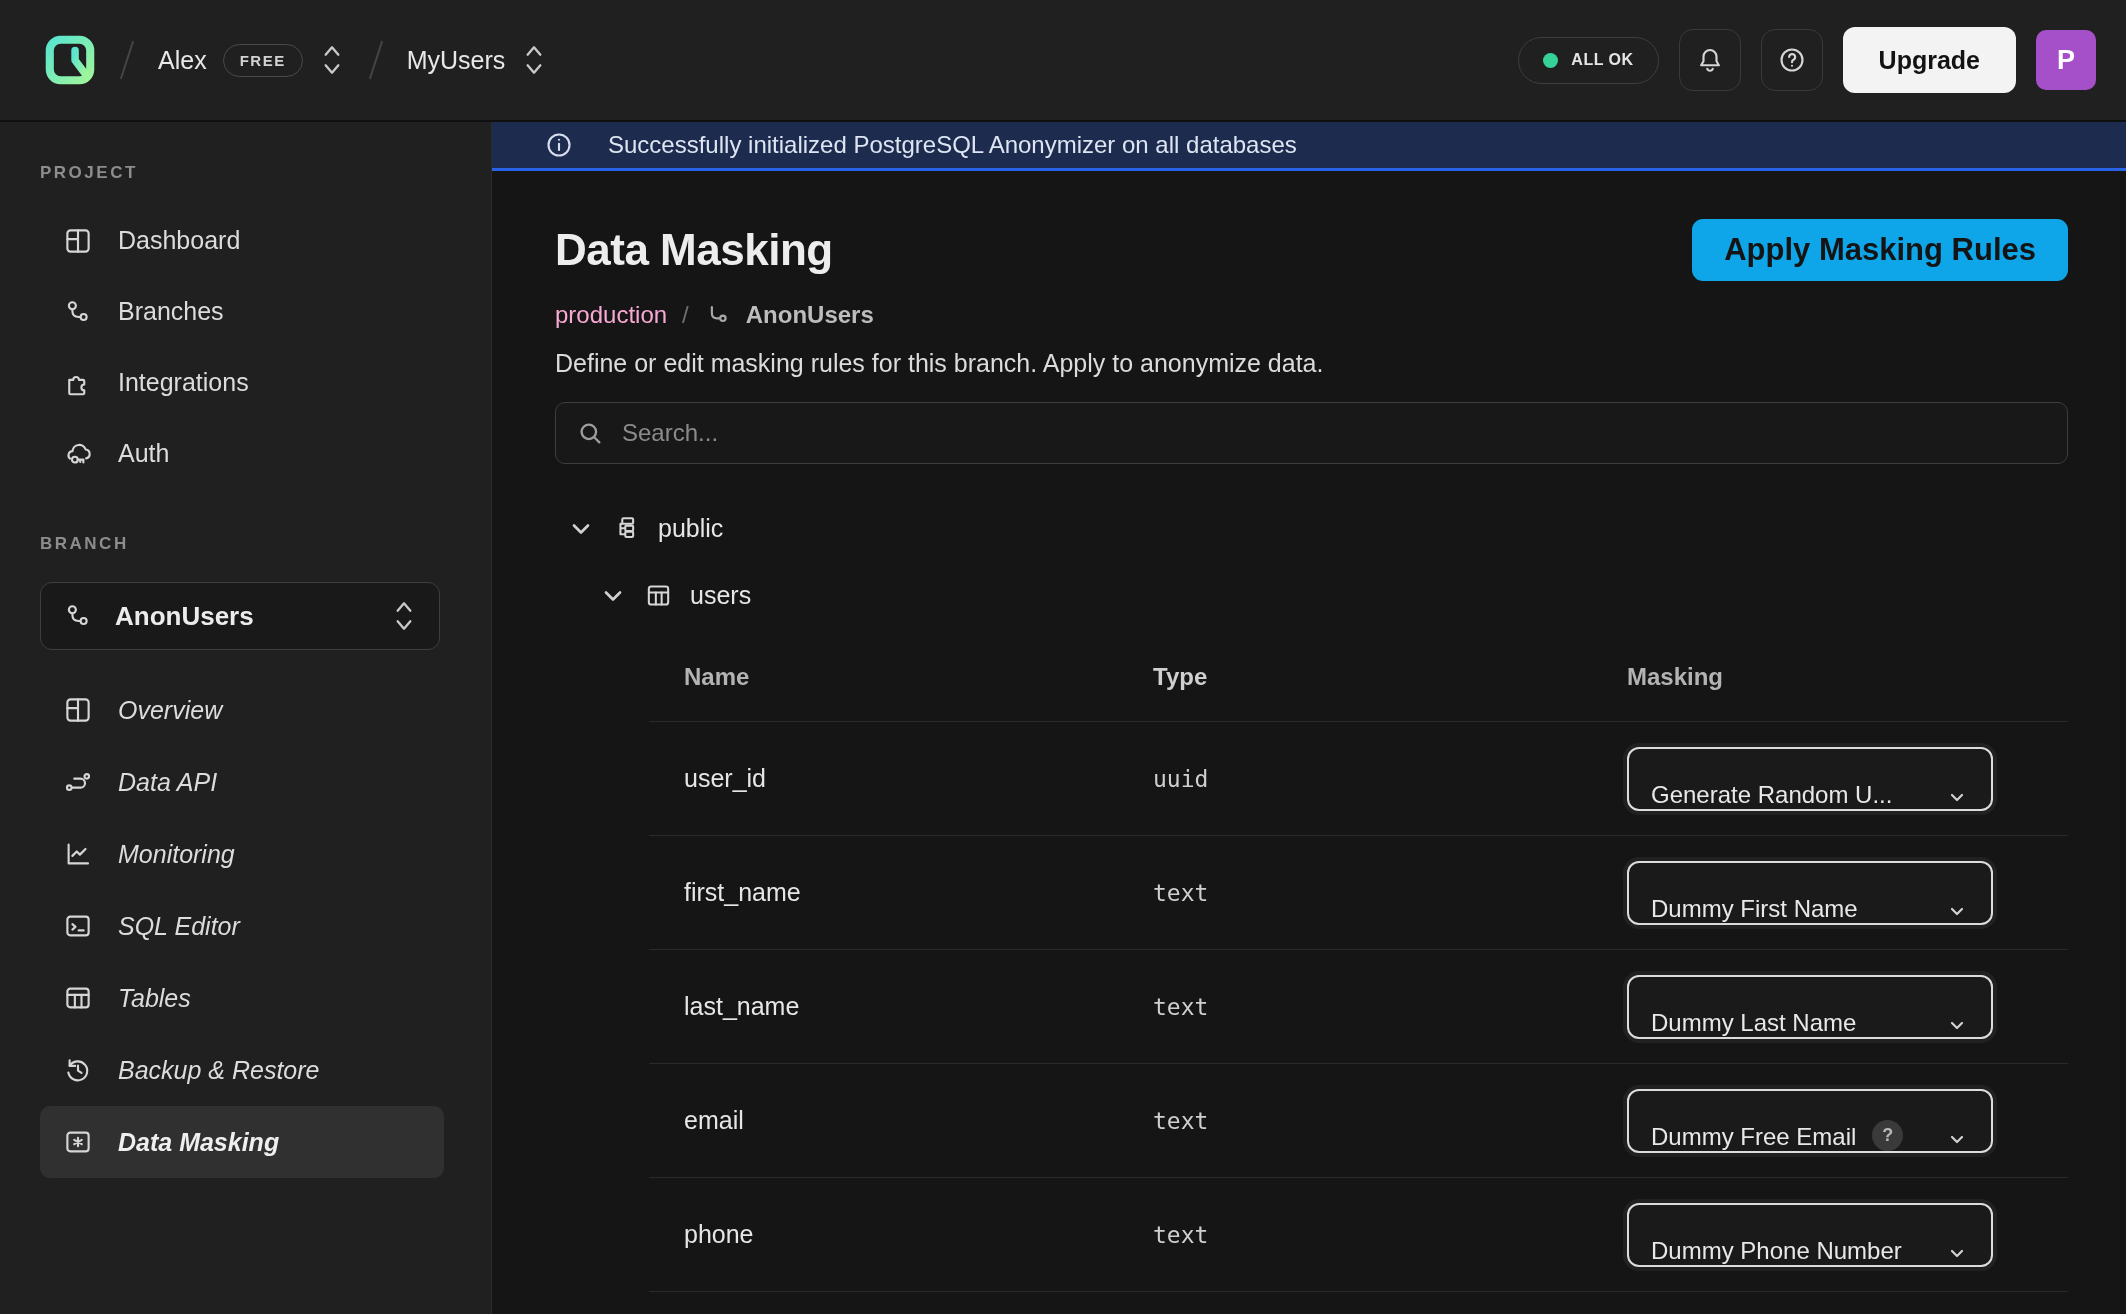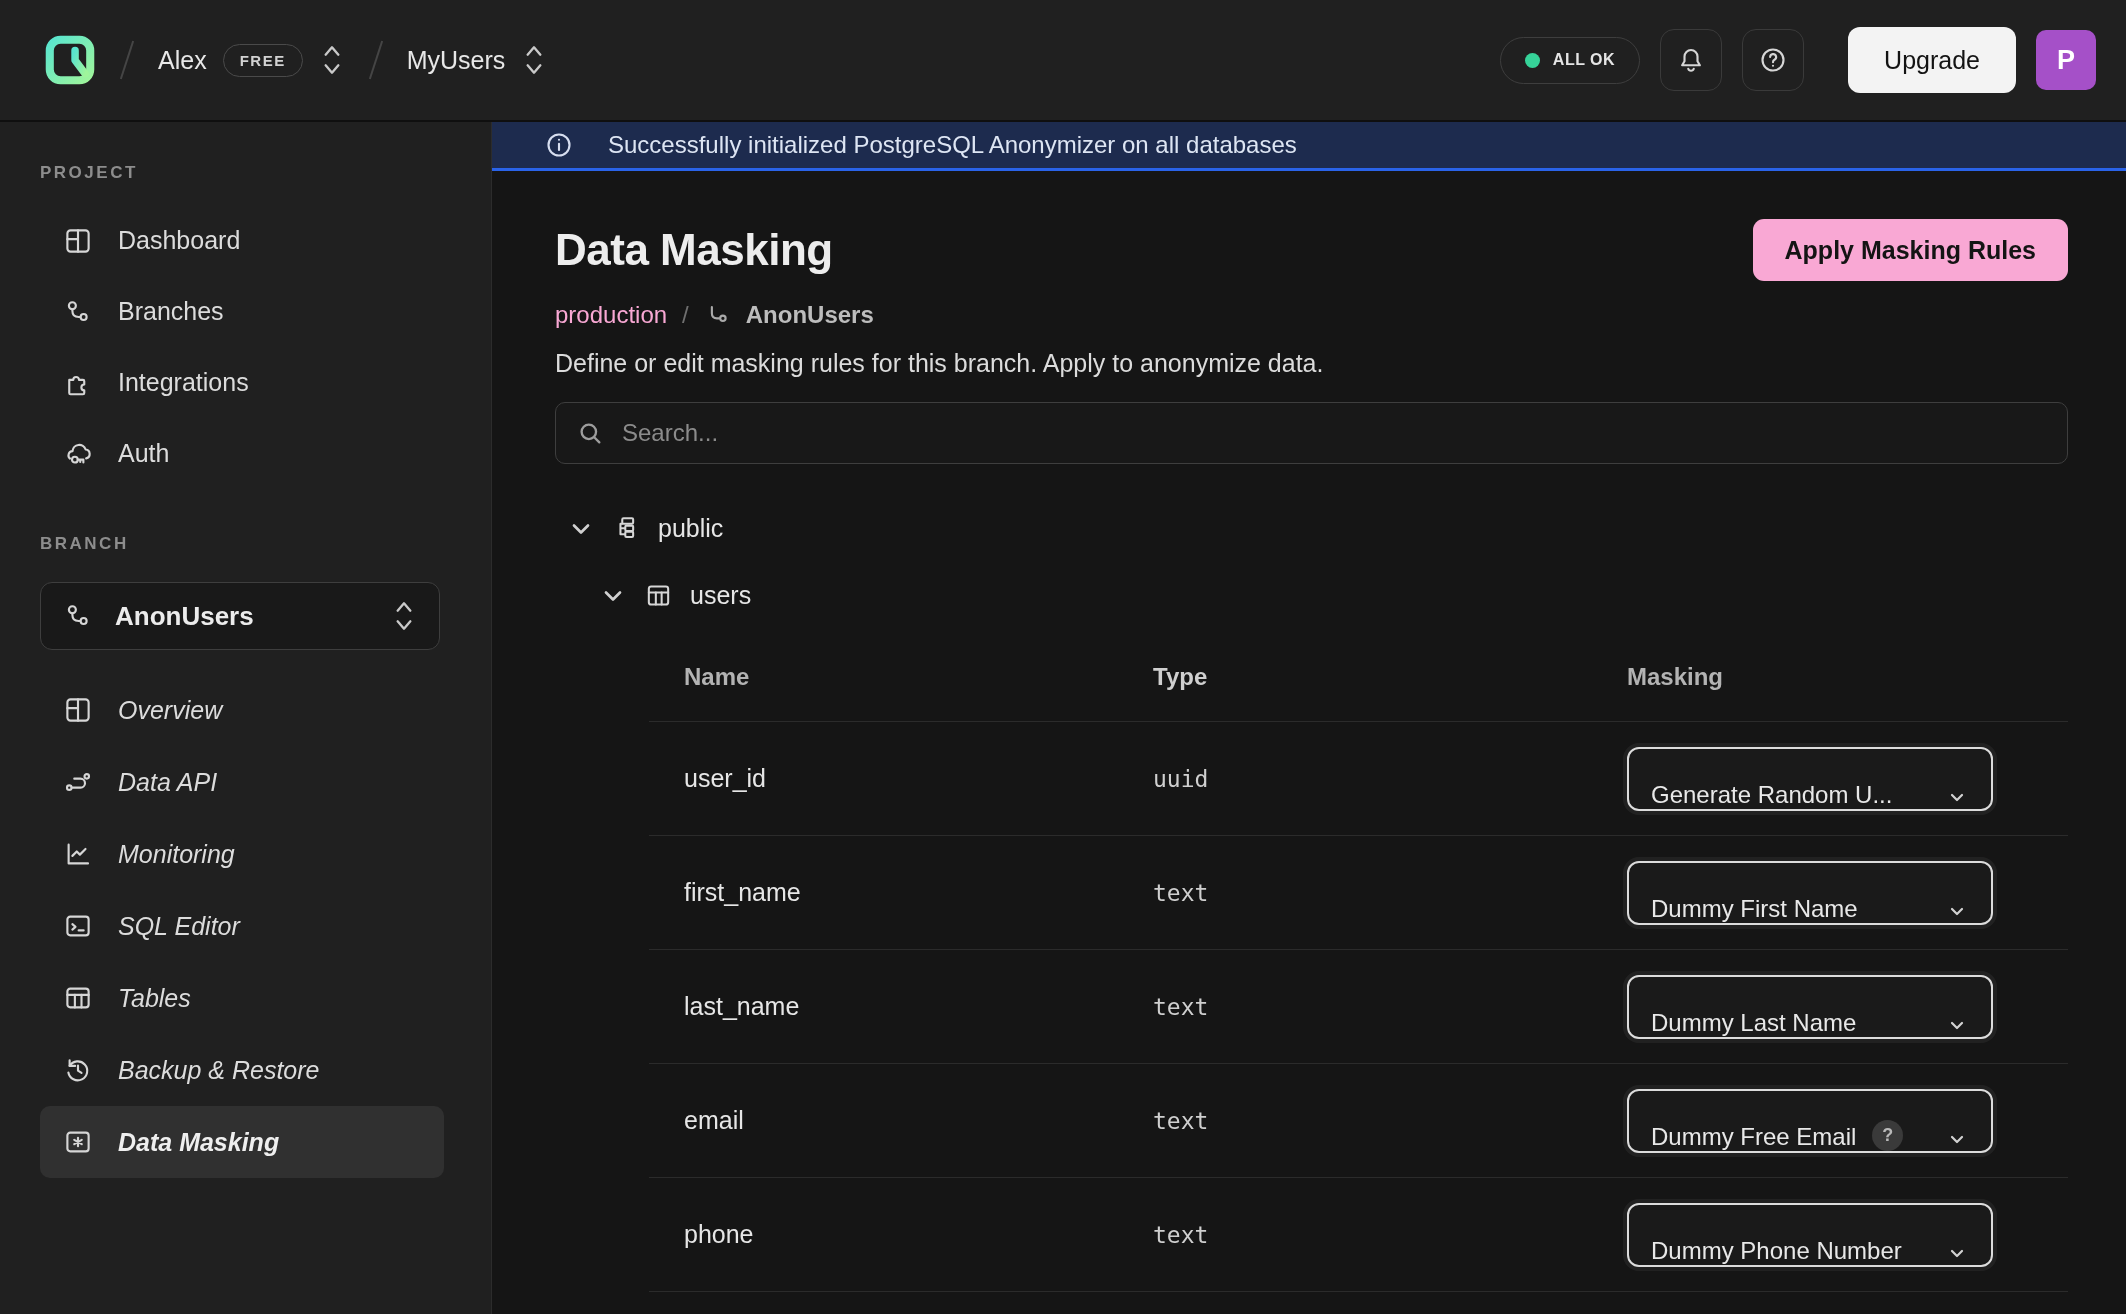--- a/index.html
+++ b/index.html
@@ -21,21 +21,21 @@
   .plan-pill { border:1.5px solid #4a4a4a; border-radius:999px; padding:7px 16px;
                font-size:15px; font-weight:700; letter-spacing:1.5px; color:#d2d2d2; }
   .updown { width:26px; height:36px; stroke:#c9c9c9; fill:none; stroke-width:2.2; stroke-linecap:round; stroke-linejoin:round; }
   .topbar-right { margin-left:auto; display:flex; align-items:center; gap:20px; }
   .status-pill { display:flex; align-items:center; gap:13px; border:1.5px solid #3e3e3e; border-radius:999px;
                  padding:0 24px; height:47px; font-size:16px; font-weight:600; letter-spacing:.5px; color:#e5e5e5; }
   .status-dot { width:15px; height:15px; border-radius:50%; }
   .icon-btn { width:62px; height:62px; border-radius:14px; border:1.5px solid #3a3a3a; background:transparent;
               display:grid; place-items:center; cursor:pointer; }
   .upgrade-btn { height:66px; padding:0 36px; border:none; border-radius:12px; background:#f3f3f3;
-                 color:#131313; font-size:25px; font-weight:400; font-family:inherit; cursor:pointer;margin-left:24px; }
+                 color:#131313; font-size:25px; font-weight:700; font-family:inherit; cursor:pointer; }
   .avatar { width:60px; height:60px; border-radius:10px; display:grid; place-items:center;
             color:#fff; font-size:27px; font-weight:600; cursor:pointer; }
 
   
   .body-row { flex:1; display:flex; min-height:0; }
 
   
   .sidebar { width:492px; flex:0 0 492px; background:#202020; border-right:1px solid #2c2c2c; padding:41px 0 0 40px; }
   .section-label { font-size:17px; font-weight:700; letter-spacing:2.5px; color:#8d8d8d; }
   .nav { list-style:none; margin-top:22px; }
@@ -53,22 +53,22 @@
   
   .main { flex:1; display:flex; flex-direction:column; min-width:0; background:#151515; }
   .banner { height:49px; flex:0 0 49px; background:#1d2b4e; border-bottom:3px solid #2a63e8;
             display:flex; align-items:center; gap:34px; padding-left:52px; }
   .banner-text { font-size:24px; color:#dde5f3; }
   .banner .icon { stroke:#d7def0; width:30px; height:30px; }
   .content { flex:1; padding:0 58px 0 63px; overflow:hidden; }
 
   .title-row { margin-top:48px; display:flex; align-items:center; justify-content:space-between; }
   .page-title { font-size:44px; font-weight:700; color:#ededed; letter-spacing:-.5px; }
-  .apply-btn { height:62px; padding:0 32px; border:none; border-radius:11px; background:#f9a8d4;
-               color:#141414; font-size:25px; font-weight:600; font-family:inherit; cursor:pointer; }
+  .apply-btn { height:62px; padding:0 32px; border:none; border-radius:11px; background:#0ea5e9;
+               color:#141414; font-size:31px; font-weight:600; font-family:inherit; cursor:pointer; }
 
   .breadcrumb { margin-top:20px; display:flex; align-items:center; gap:15px; font-size:24px; }
   .crumb-parent { color:#f9a8d4; }
   .crumb-sep { color:#6f6f6f; }
   .crumb-current { color:#bdbdbd; font-weight:600; }
   .crumb-branch-icon { width:27px; height:27px; stroke:#a9a9a9; fill:none; stroke-width:1.9; stroke-linecap:round; }
 
   .description { margin-top:20px; font-size:25px; color:#dcdcdc; }
 
   .search-box { margin-top:24px; height:62px; border:1.5px solid #3e3e3e; border-radius:10px; background:#181818;

